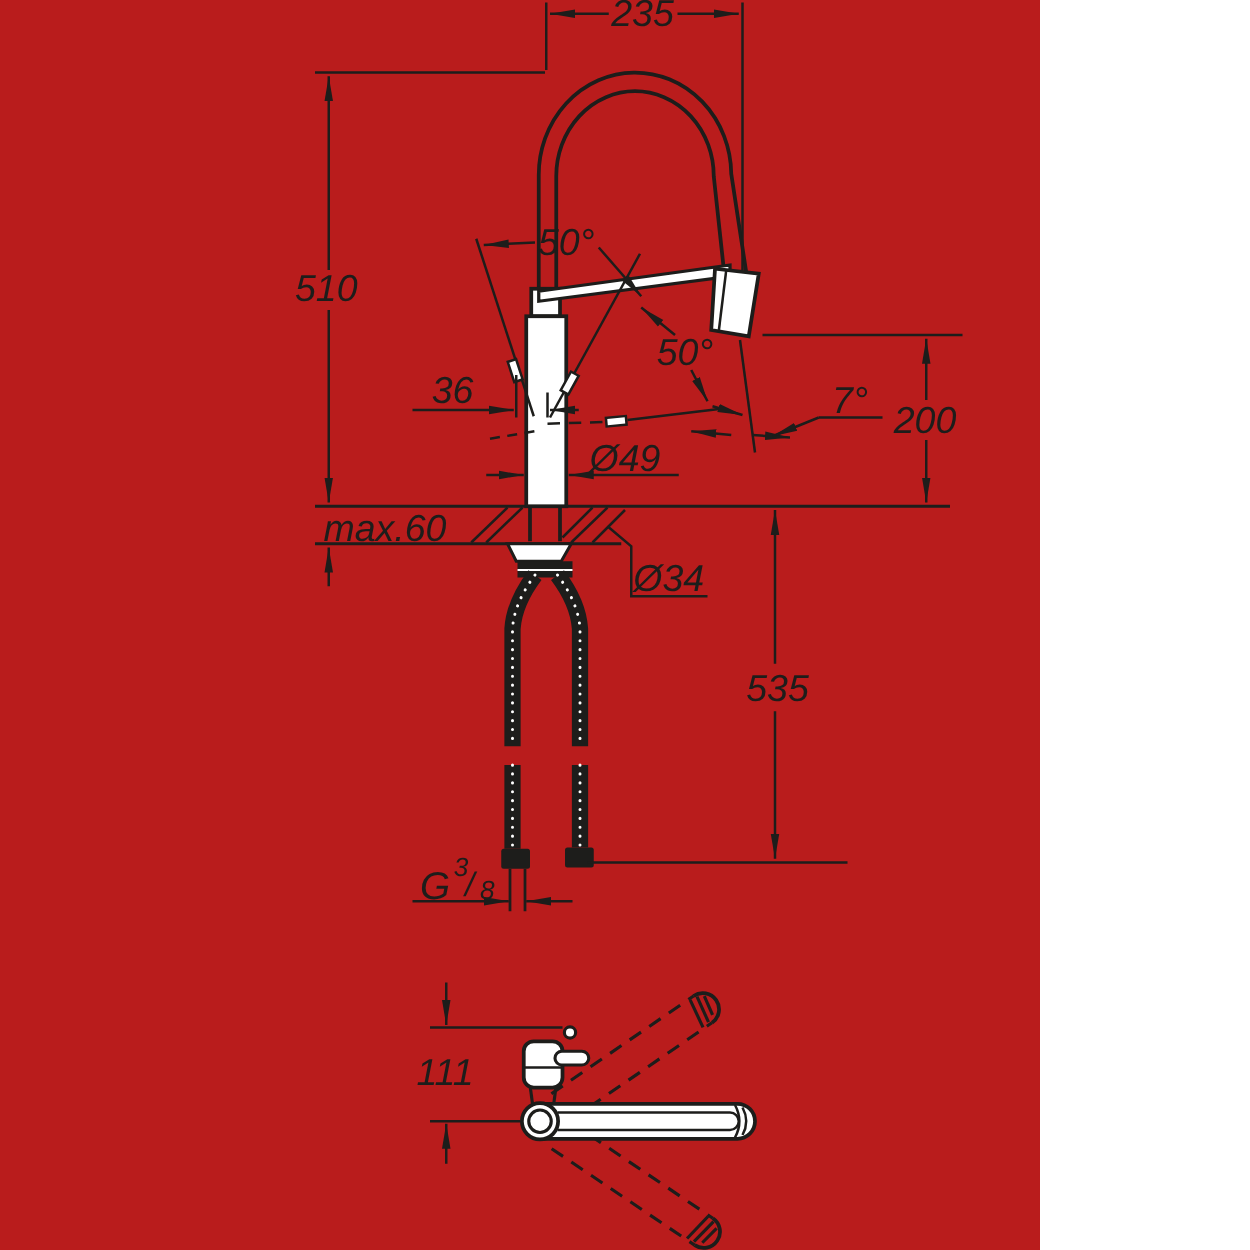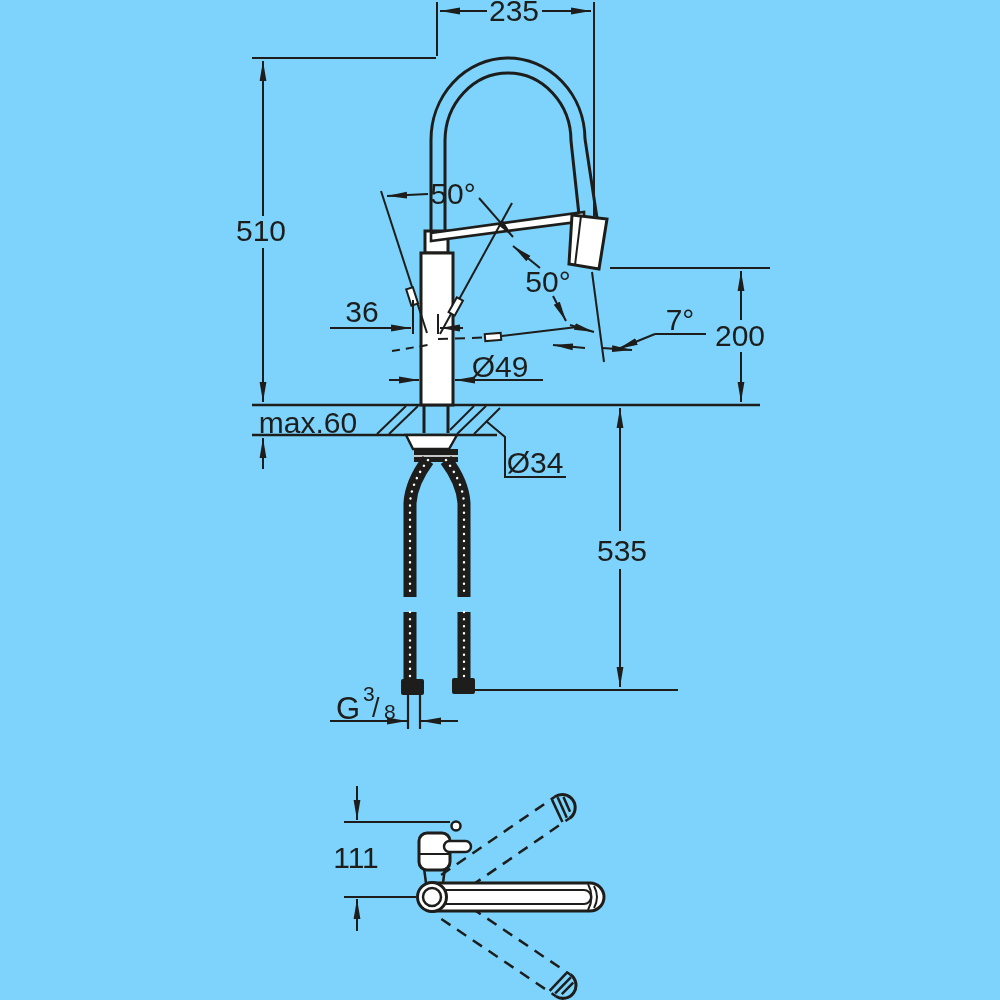--- a/index.html
+++ b/index.html
@@ -1,16 +1,16 @@
 <!DOCTYPE html>
 <html><head>
 <meta charset="utf-8">
 <style>
   html,body{margin:0;padding:0;background:#fff;}
-  .canvas{width:1000px;height:1000px;background:#7dd3fc;position:relative;overflow:hidden;}
+  .canvas{width:832px;height:1000px;background:#b91c1c;position:relative;overflow:hidden;font-style:italic;}
   svg text{font-family:"Liberation Sans","DejaVu Sans",sans-serif;fill:#1d1d1b;}
   .dim-text{font-size:30px;}
   .sup{font-size:21px;}
   .slash{font-size:27px;}
   .big{font-size:31px;}
 </style>
 </head>
 <body>
 
 <div class="canvas">

